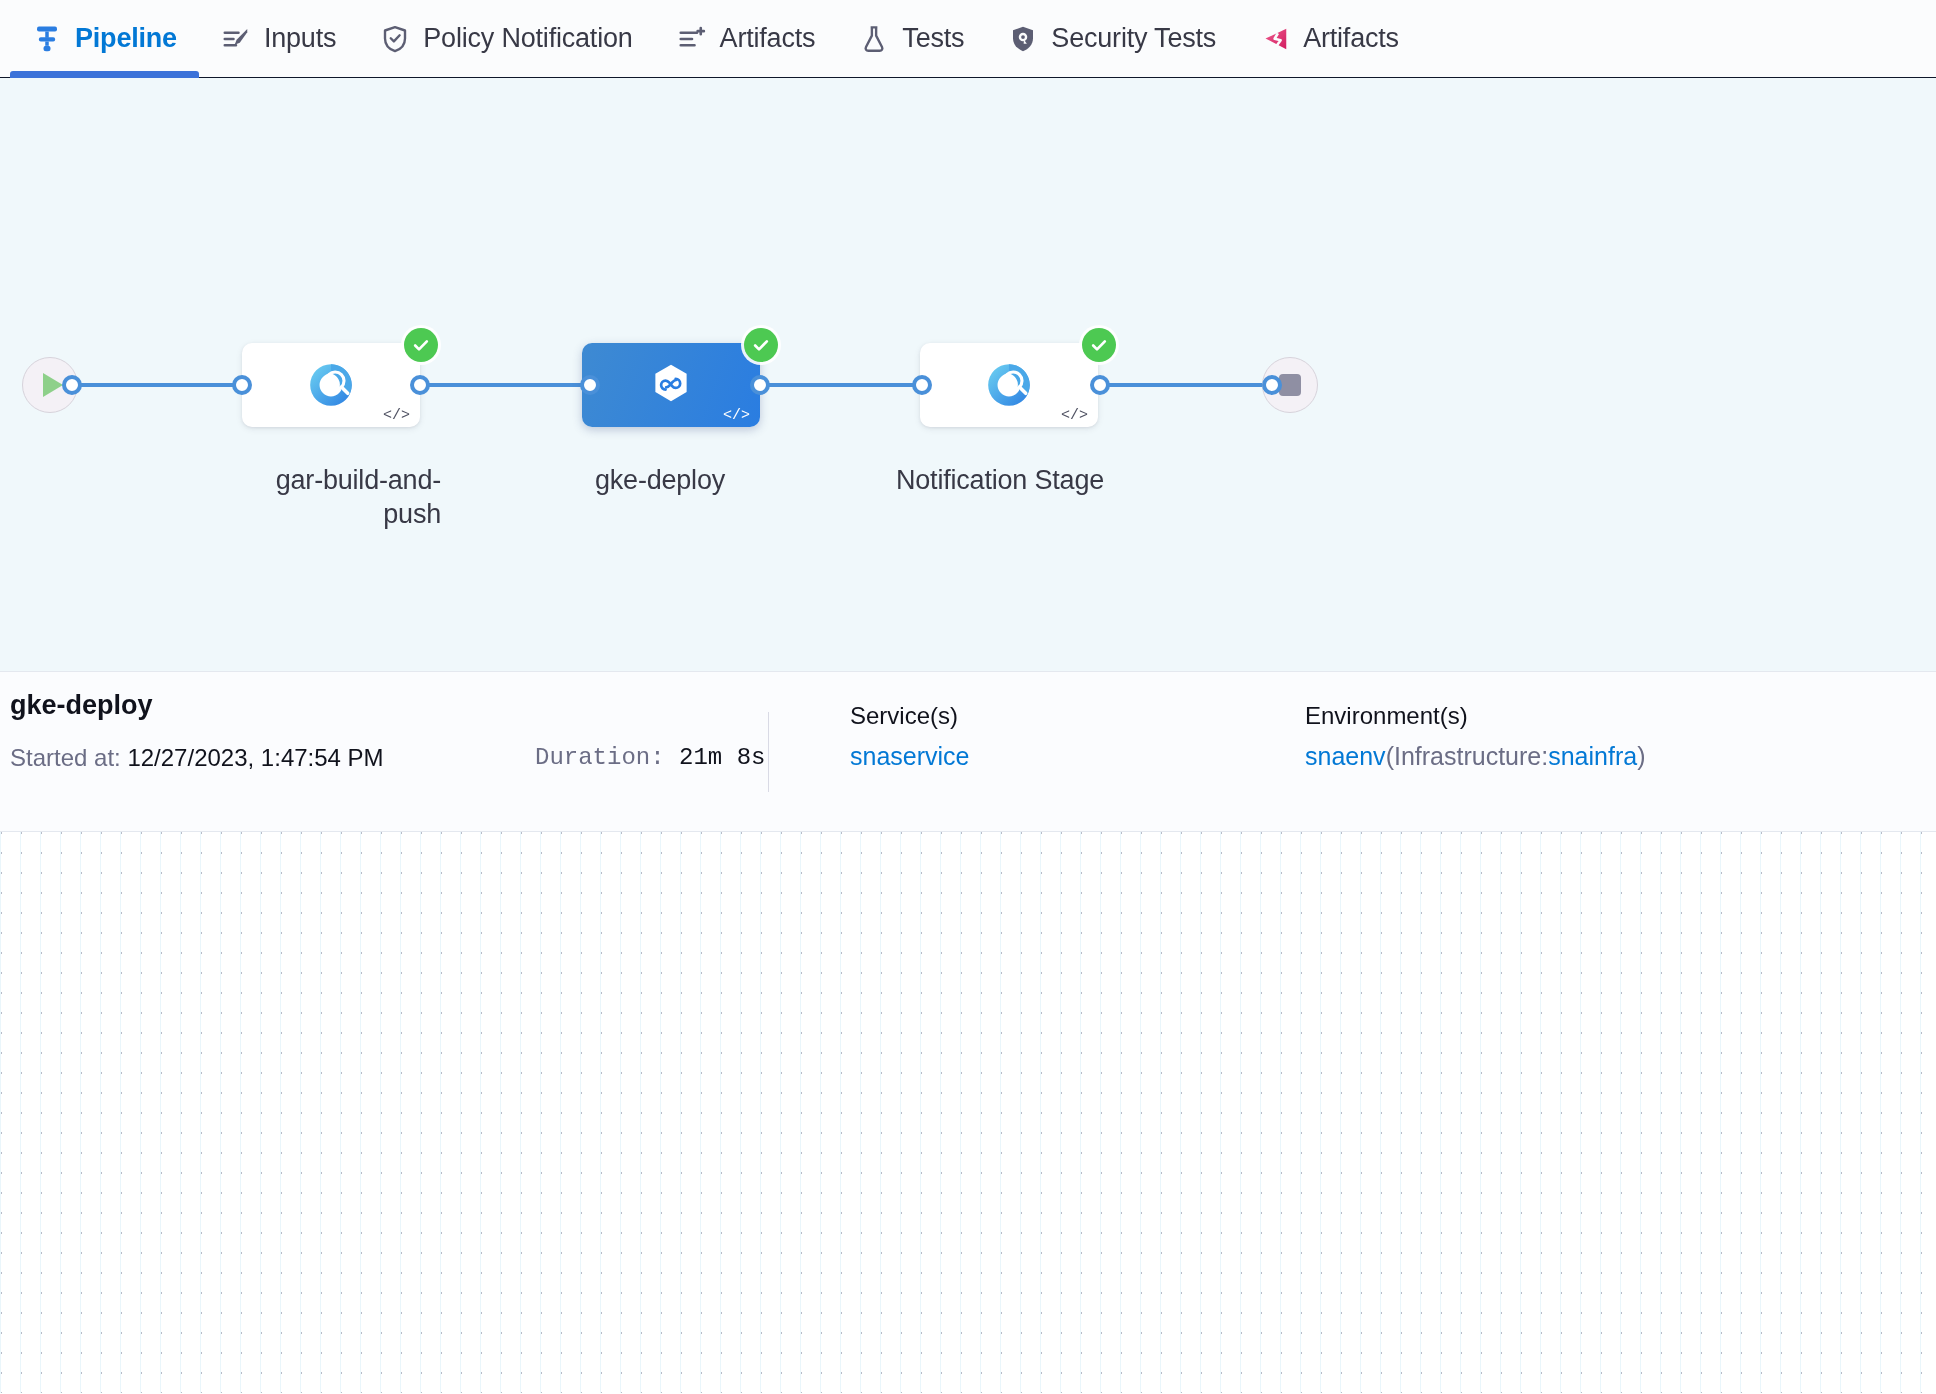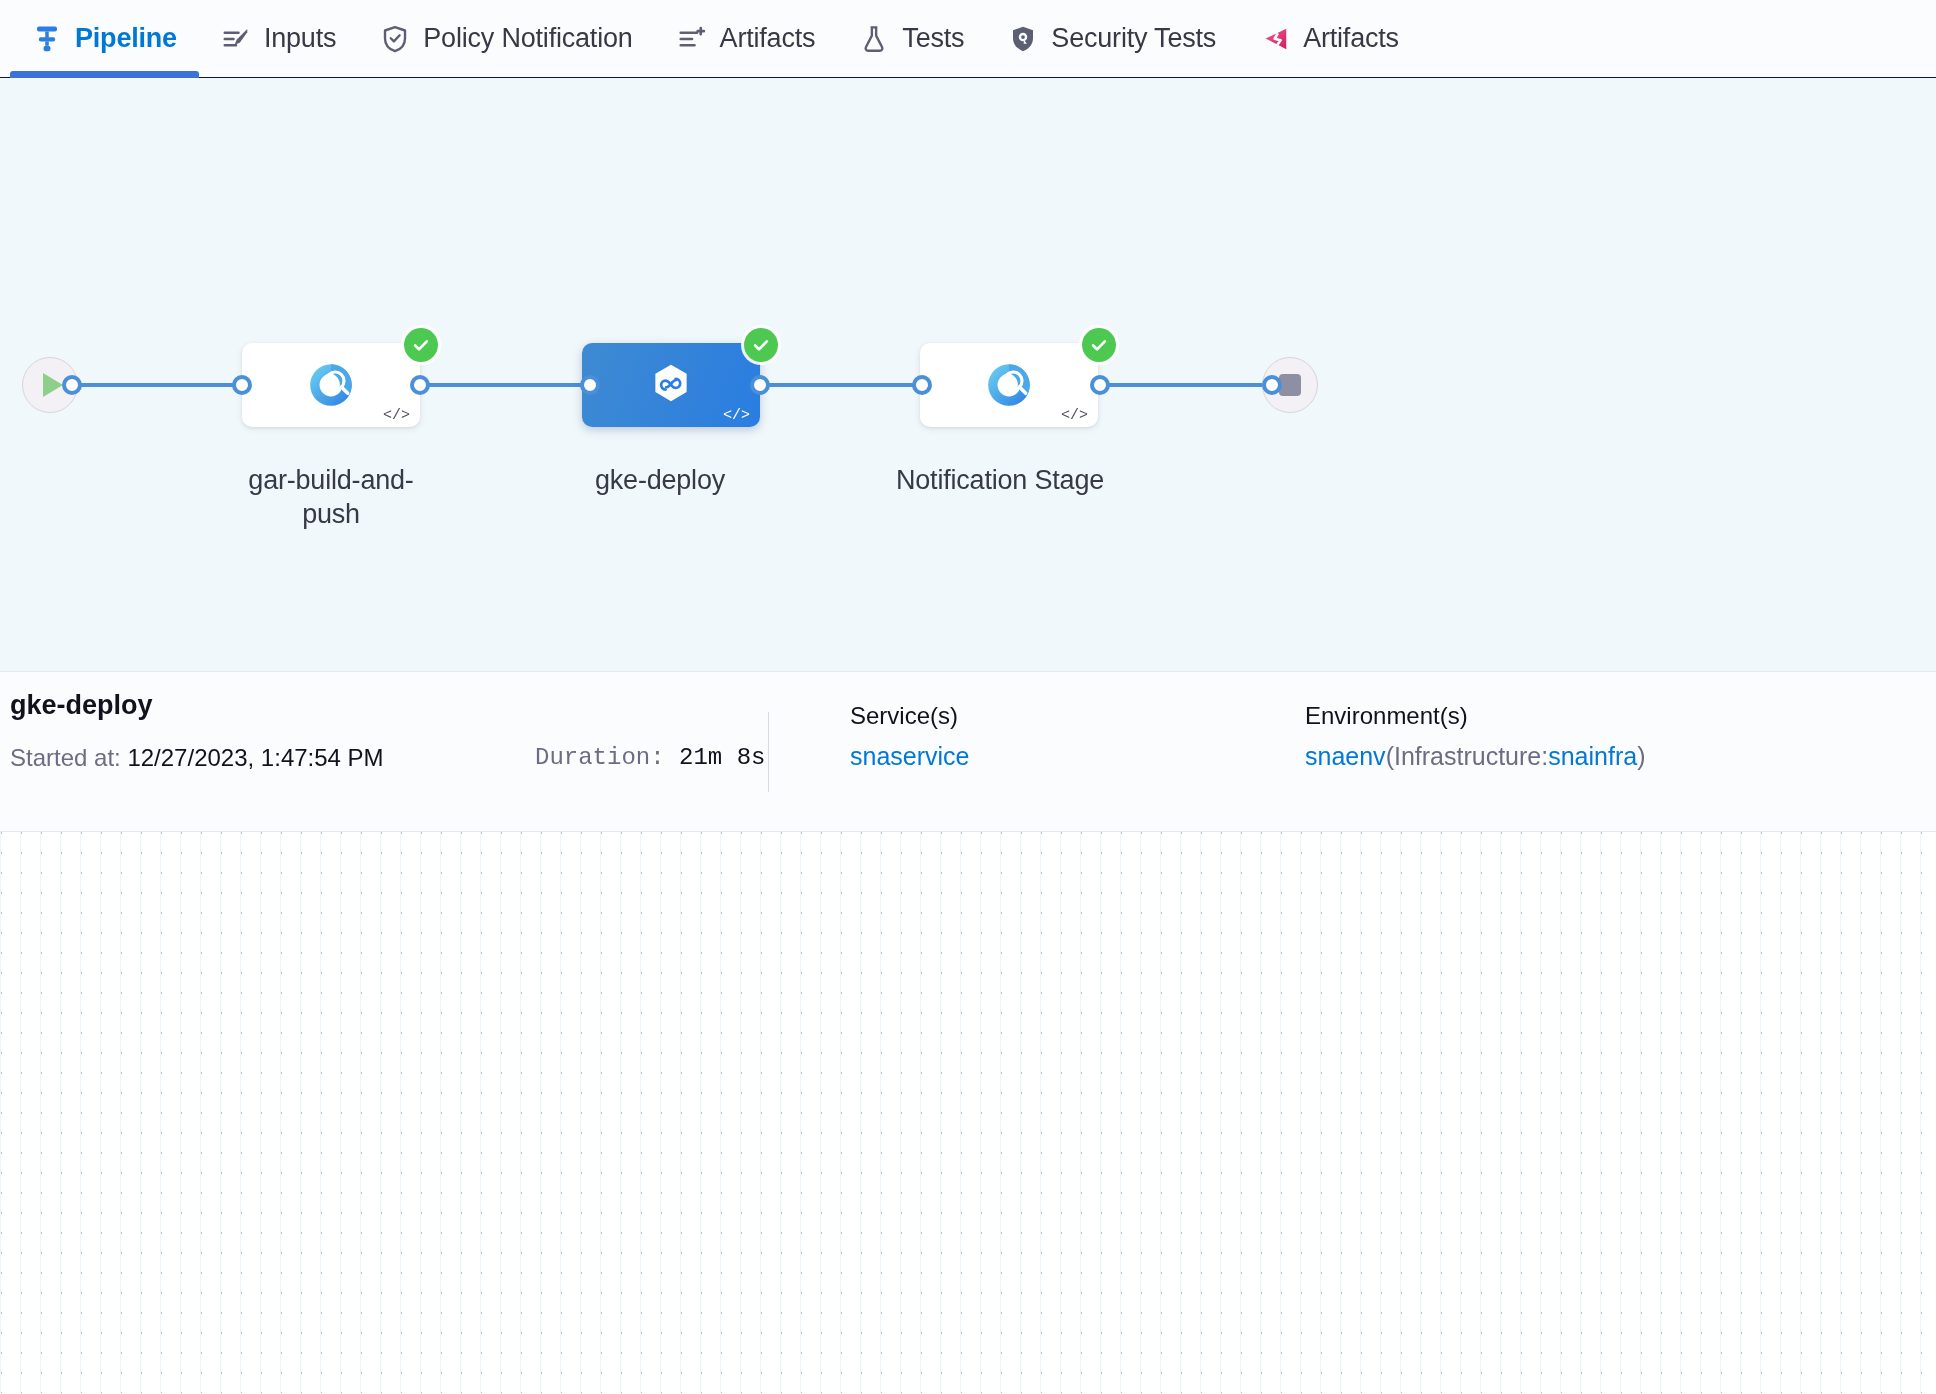--- a/index.html
+++ b/index.html
@@ -318,21 +318,21 @@
         </svg>
       </span>
       <span class="code-tag">&lt;/&gt;</span>
     </div>
     <div class="status-badge" style="left:404px; top:250px;">
       <svg viewBox="0 0 24 24">
           <path d="M5 12.6l4.6 4.6L19 7.6" fill="none" stroke="#fff" stroke-width="3.2" stroke-linecap="round" stroke-linejoin="round"></path>
         </svg>
     </div>
     <div class="port" style="left:410px;"></div>
-    <div class="stage-label" style="left:221px;">gar-build-and-push</div>
+    <div class="stage-label" style="left:221px;text-align:right;">gar-build-and-push</div>
 
     <div class="port" style="left:580px;"></div>
     <div class="stage-node selected" style="left:582px;">
       <span class="node-ico">
         <svg viewBox="0 0 48 48">
           <path d="M24 4.5l15 8.7v17.6L24 39.5 9 30.8V13.2z" fill="#ffffff"></path>
           <path d="M18.8 28.4c-2.4 0-4.3-1.9-4.3-4.3s1.9-4.3 4.3-4.3c1.5 0 2.6.8 3.6 2l2.5 3c1 1.2 2.1 2 3.6 2 2.4 0 4.3-1.9 4.3-4.3s-1.9-4.3-4.3-4.3" fill="none" stroke="#2a7de1" stroke-width="2.6" stroke-linecap="round" stroke-linejoin="round"></path>
           <path d="M29 19.2c-1.5 0-2.6.8-3.6 2l-2.5 3c-1 1.2-2.1 2-3.6 2" fill="none" stroke="#2a7de1" stroke-width="2.6" stroke-linecap="round"></path>
         </svg>
       </span>

